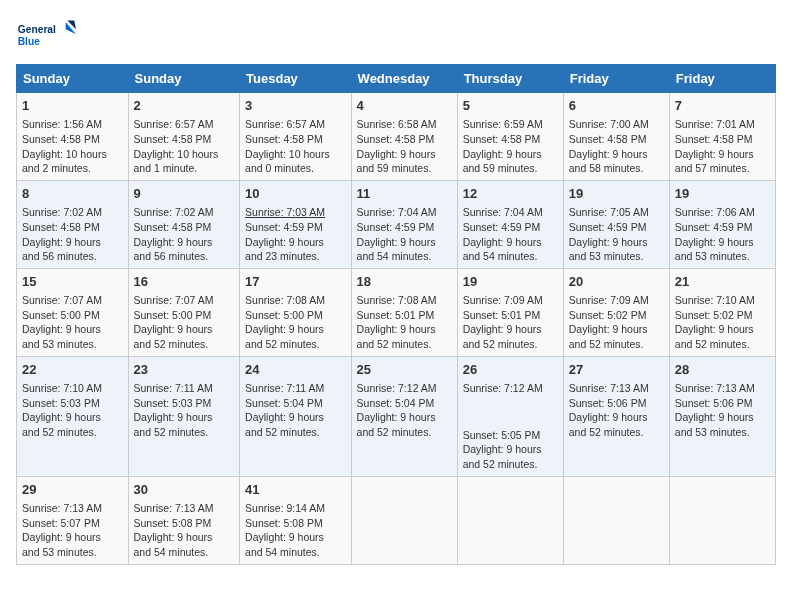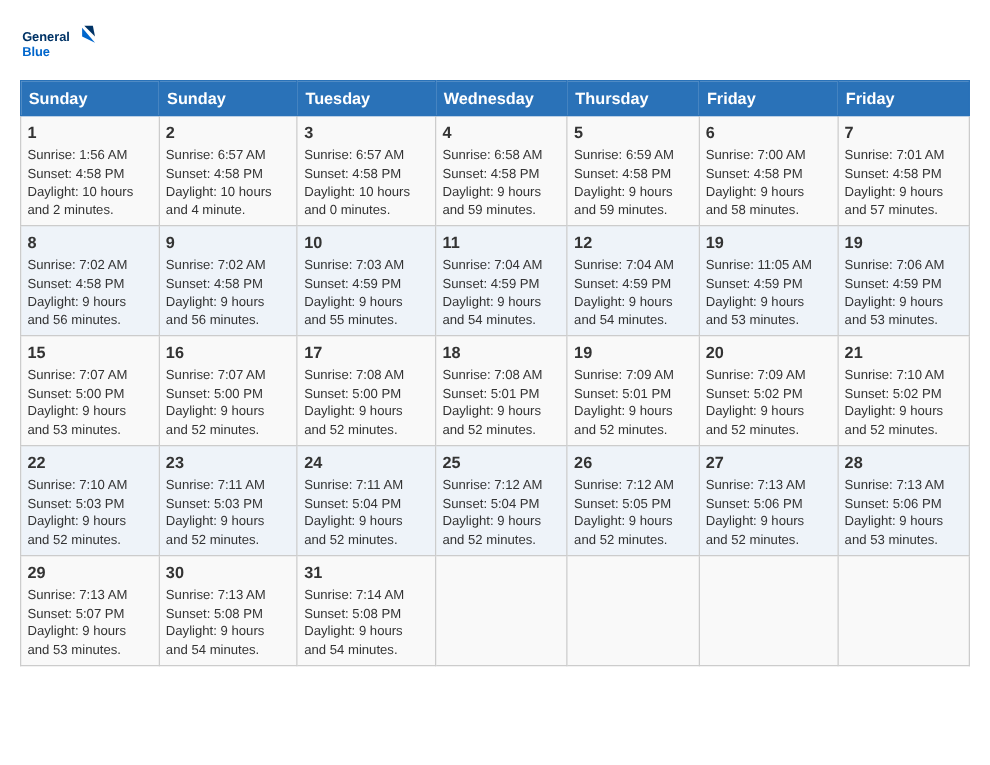--- a/index.html
+++ b/index.html
@@ -110,21 +110,21 @@
           <span style="display: block;">Sunrise: 1:56 AM</span>
           <span style="display: block;">Sunset: 4:58 PM</span>
           <span style="display: block;">Daylight: 10 hours</span>
           <span style="display: block;">and 2 minutes.</span>
         </td>
         <td>
           <span class="day-num">2</span>
           <span style="display: block;">Sunrise: 6:57 AM</span>
           <span style="display: block;">Sunset: 4:58 PM</span>
           <span style="display: block;">Daylight: 10 hours</span>
-          <span style="display: block;">and 4 minute.</span>
+          <span style="display: block;">and 1 minute.</span>
         </td>
         <td>
           <span class="day-num">3</span>
           <span style="display: block;">Sunrise: 6:57 AM</span>
           <span style="display: block;">Sunset: 4:58 PM</span>
           <span style="display: block;">Daylight: 10 hours</span>
           <span style="display: block;">and 0 minutes.</span>
         </td>
         <td>
           <span class="day-num">4</span>
@@ -165,42 +165,42 @@
         </td>
         <td>
           <span class="day-num">9</span>
           <span style="display: block;">Sunrise: 7:02 AM</span>
           <span style="display: block;">Sunset: 4:58 PM</span>
           <span style="display: block;">Daylight: 9 hours</span>
           <span style="display: block;">and 56 minutes.</span>
         </td>
         <td>
           <span class="day-num">10</span>
-          <span style="display: block;">Sunrise: 7:03 AM</span>
-          <span style="display: block;">Sunset: 4:59 PM</span>
-          <span style="display: block;">Daylight: 9 hours</span>
-          <span style="display: block;">and 55 minutes.</span>
+          <span style="display: block; text-decoration: underline;">Sunrise: 7:03 AM</span>
+          <span style="display: block;">Sunset: 4:59 PM</span>
+          <span style="display: block;">Daylight: 9 hours</span>
+          <span style="display: block;">and 23 minutes.</span>
         </td>
         <td>
           <span class="day-num">11</span>
           <span style="display: block;">Sunrise: 7:04 AM</span>
           <span style="display: block;">Sunset: 4:59 PM</span>
           <span style="display: block;">Daylight: 9 hours</span>
           <span style="display: block;">and 54 minutes.</span>
         </td>
         <td>
           <span class="day-num">12</span>
           <span style="display: block;">Sunrise: 7:04 AM</span>
           <span style="display: block;">Sunset: 4:59 PM</span>
           <span style="display: block;">Daylight: 9 hours</span>
           <span style="display: block;">and 54 minutes.</span>
         </td>
         <td>
           <span class="day-num">19</span>
-          <span style="display: block;">Sunrise: 11:05 AM</span>
+          <span style="display: block;">Sunrise: 7:05 AM</span>
           <span style="display: block;">Sunset: 4:59 PM</span>
           <span style="display: block;">Daylight: 9 hours</span>
           <span style="display: block;">and 53 minutes.</span>
         </td>
         <td>
           <span class="day-num">19</span>
           <span style="display: block;">Sunrise: 7:06 AM</span>
           <span style="display: block;">Sunset: 4:59 PM</span>
           <span style="display: block;">Daylight: 9 hours</span>
           <span style="display: block;">and 53 minutes.</span>
@@ -282,21 +282,21 @@
         <td>
           <span class="day-num">25</span>
           <span style="display: block;">Sunrise: 7:12 AM</span>
           <span style="display: block;">Sunset: 5:04 PM</span>
           <span style="display: block;">Daylight: 9 hours</span>
           <span style="display: block;">and 52 minutes.</span>
         </td>
         <td>
           <span class="day-num">26</span>
           <span style="display: block;">Sunrise: 7:12 AM</span>
-          <span style="display: block;">Sunset: 5:05 PM</span>
+          <span style="display: block; margin-top: 32px;">Sunset: 5:05 PM</span>
           <span style="display: block;">Daylight: 9 hours</span>
           <span style="display: block;">and 52 minutes.</span>
         </td>
         <td>
           <span class="day-num">27</span>
           <span style="display: block;">Sunrise: 7:13 AM</span>
           <span style="display: block;">Sunset: 5:06 PM</span>
           <span style="display: block;">Daylight: 9 hours</span>
           <span style="display: block;">and 52 minutes.</span>
         </td>
@@ -317,22 +317,22 @@
           <span style="display: block;">and 53 minutes.</span>
         </td>
         <td>
           <span class="day-num">30</span>
           <span style="display: block;">Sunrise: 7:13 AM</span>
           <span style="display: block;">Sunset: 5:08 PM</span>
           <span style="display: block;">Daylight: 9 hours</span>
           <span style="display: block;">and 54 minutes.</span>
         </td>
         <td>
-          <span class="day-num">31</span>
-          <span style="display: block;">Sunrise: 7:14 AM</span>
+          <span class="day-num">41</span>
+          <span style="display: block;">Sunrise: 9:14 AM</span>
           <span style="display: block;">Sunset: 5:08 PM</span>
           <span style="display: block;">Daylight: 9 hours</span>
           <span style="display: block;">and 54 minutes.</span>
         </td>
         <td class="empty-cell"></td>
         <td class="empty-cell"></td>
         <td class="empty-cell"></td>
         <td class="empty-cell"></td>
       </tr>
     </tbody>

